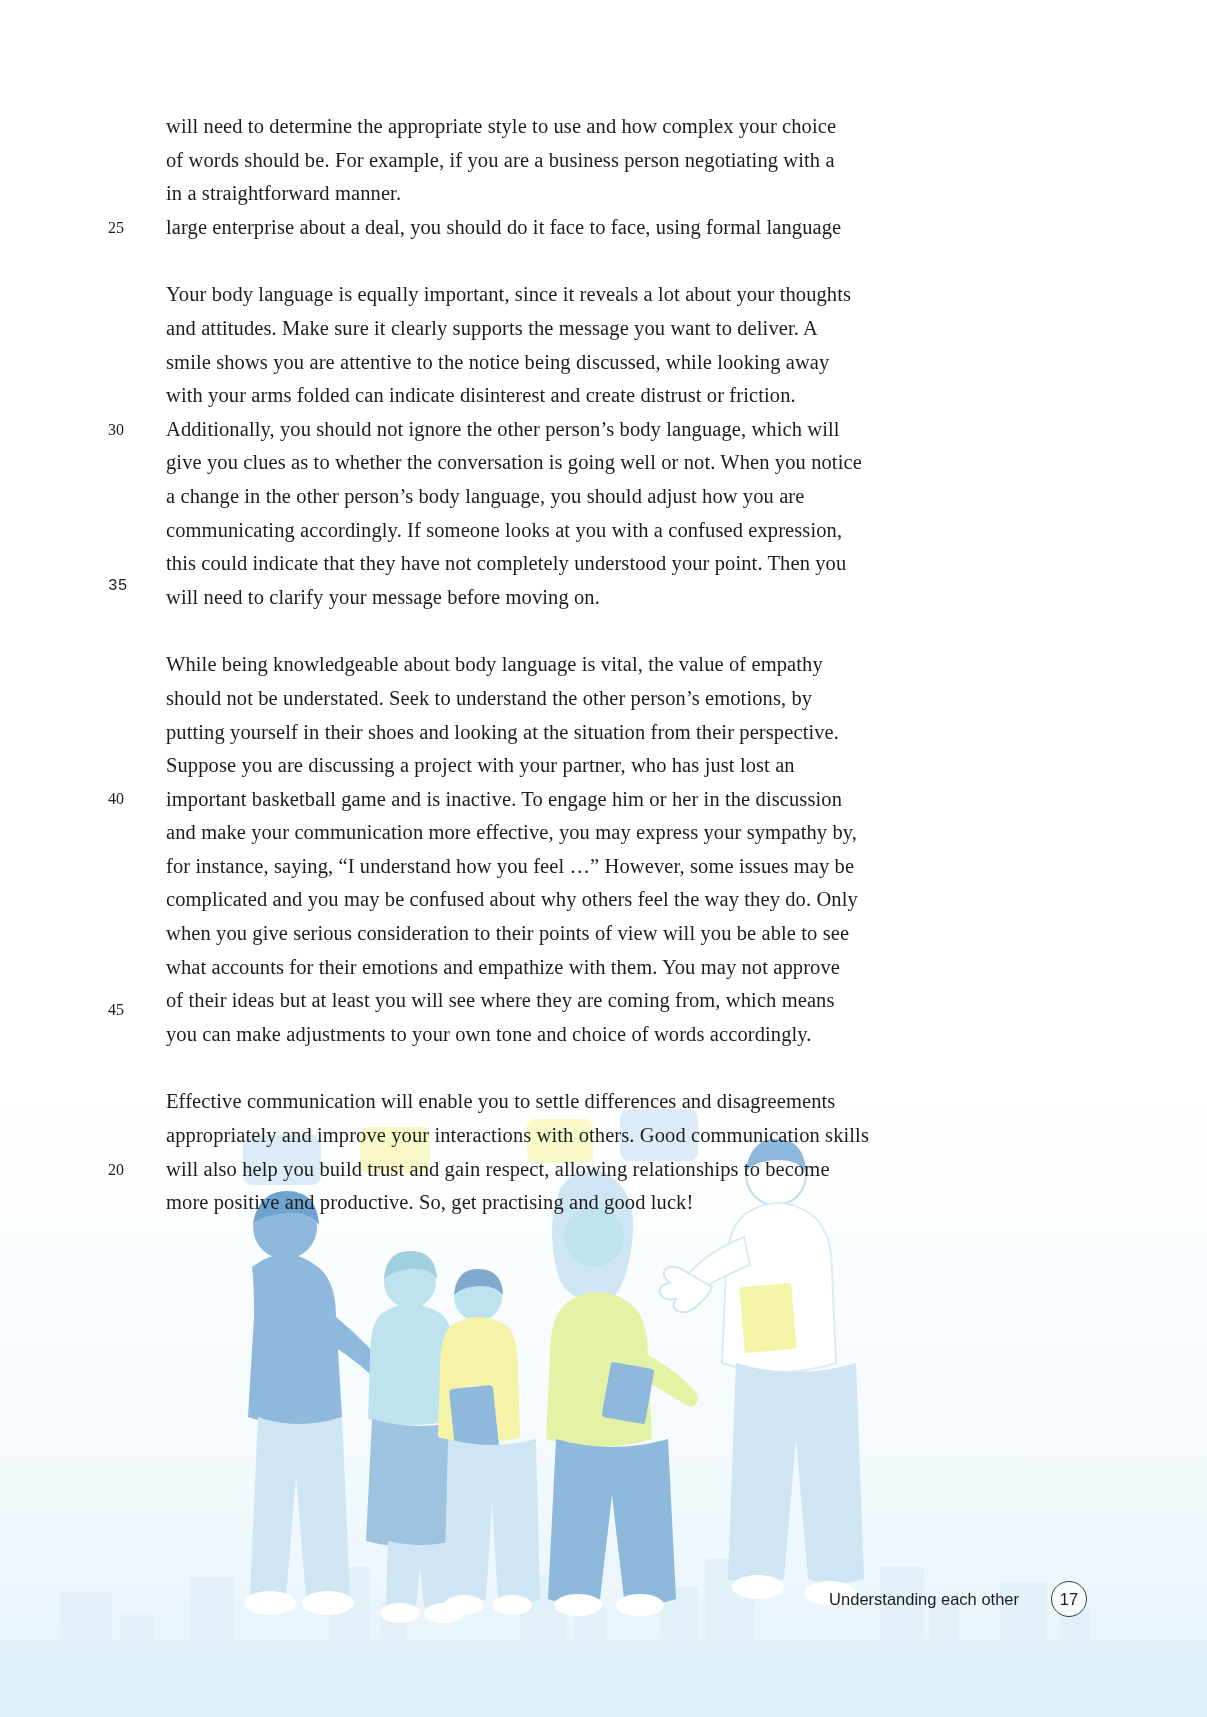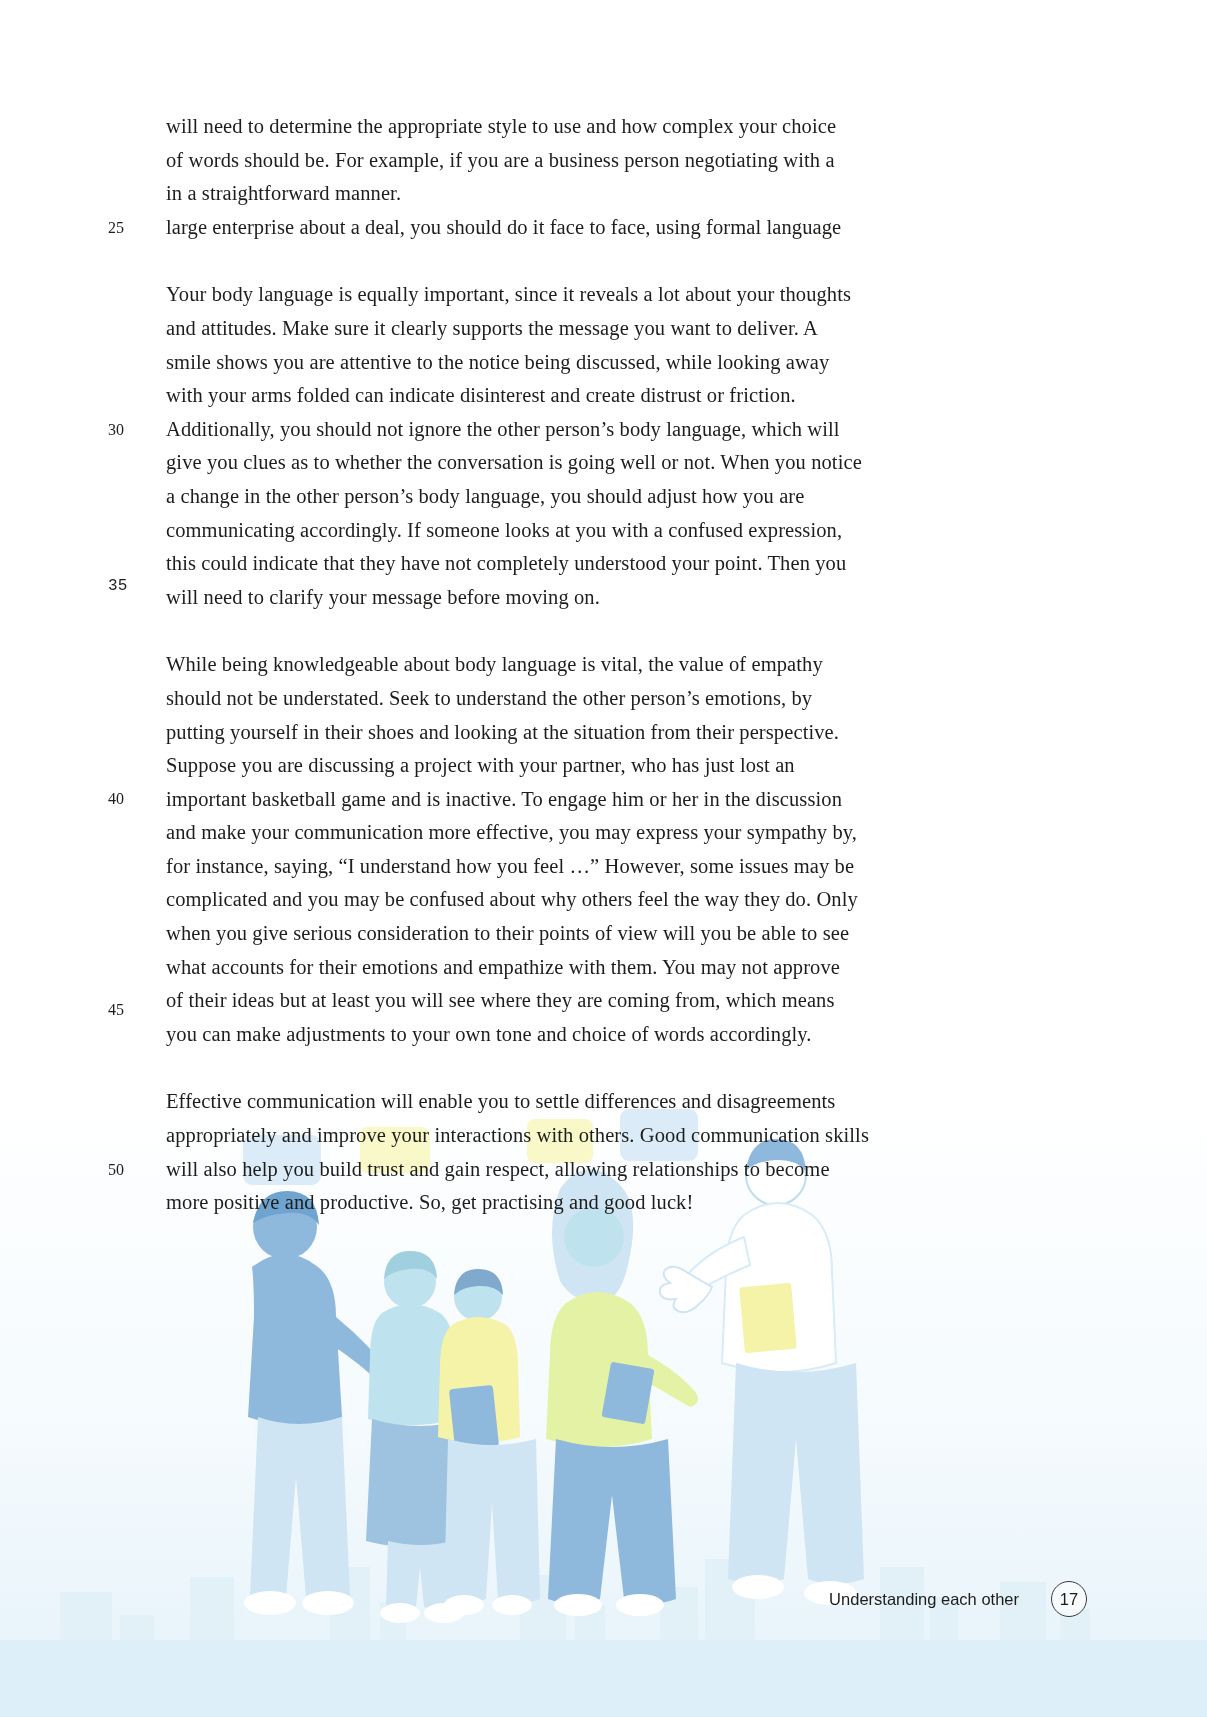--- a/index.html
+++ b/index.html
@@ -226,21 +226,21 @@
       <span class="ln">and make your communication more effective, you may express your sympathy by,</span>
       <span class="ln">for instance, saying, “I understand how you feel …” However, some issues may be</span>
       <span class="ln">complicated and you may be confused about why others feel the way they do. Only</span>
       <span class="ln">when you give serious consideration to their points of view will you be able to see</span>
       <span class="ln">what accounts for their emotions and empathize with them. You may not approve</span>
       <span class="ln">of their ideas but at least you will see where they are coming from, which means</span>
       <span class="ln">you can make adjustments to your own tone and choice of words accordingly.</span>
     </div>
 
     <div class="para">
-      <span class="linenum" style="top:67.2px;">50</span>
+      <span class="linenum" style="top:67.2px;">20</span>
       <span class="ln">Effective communication will enable you to settle differences and disagreements</span>
       <span class="ln">appropriately and improve your interactions with others. Good communication skills</span>
       <span class="ln">will also help you build trust and gain respect, allowing relationships to become</span>
       <span class="ln">more positive and productive. So, get practising and good luck!</span>
     </div>
   </div>
 
   <div class="footer">
     <span class="footer-text">Understanding each other</span>
     <span class="page-badge">17</span>

